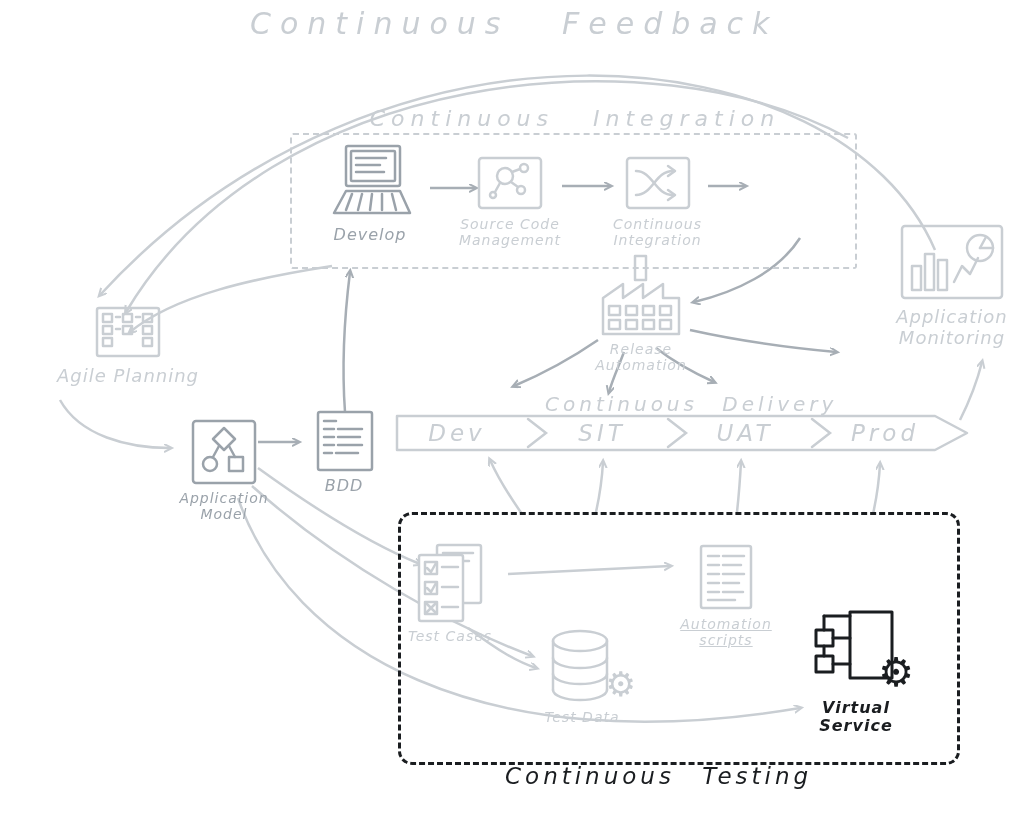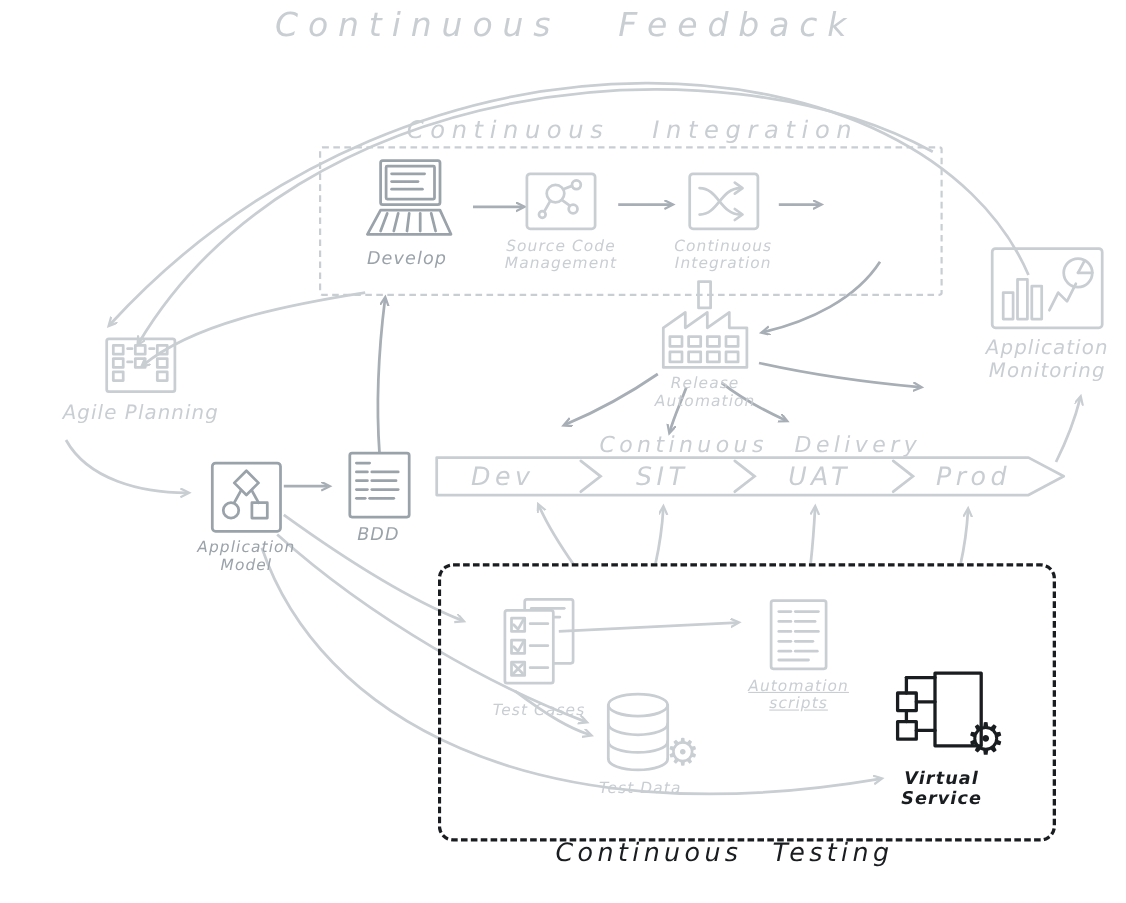--- a/index.html
+++ b/index.html
@@ -232,21 +232,21 @@
     <polygon points="2,6 540,6 572,23 540,40 2,40" fill="none" stroke="#c9ced3" stroke-width="2.5" stroke-linejoin="round"></polygon>
     <polyline points="133,9 151,23 133,37" fill="none" stroke="#c9ced3" stroke-width="2.5" stroke-linecap="round"></polyline>
     <polyline points="273,9 291,23 273,37" fill="none" stroke="#c9ced3" stroke-width="2.5" stroke-linecap="round"></polyline>
     <polyline points="417,9 435,23 417,37" fill="none" stroke="#c9ced3" stroke-width="2.5" stroke-linecap="round"></polyline>
     <text class="pipe-text" x="62" y="31">Dev</text>
     <text class="pipe-text" x="207" y="31">SIT</text>
     <text class="pipe-text" x="350" y="31">UAT</text>
     <text class="pipe-text" x="490" y="31">Prod</text>
   </svg>
 
-  <div class="node faded" style="left:444px;top:543px;width:92px;gap:10px;">
+  <div class="node faded" style="left:404px;top:543px;width:92px;">
     <svg width="70" height="82" viewBox="0 0 70 82" fill="none" stroke="currentColor" stroke-width="2.5" stroke-linecap="round" stroke-linejoin="round">
       <rect x="22" y="2" width="44" height="58" rx="2"></rect>
       <line x1="28" y1="10" x2="58" y2="10"></line>
       <line x1="28" y1="18" x2="54" y2="18"></line>
       <rect x="4" y="12" width="44" height="66" rx="2" fill="#ffffff"></rect>
       <rect x="10" y="19" width="12" height="12"></rect>
       <polyline points="12,25 16,29 21,20"></polyline>
       <rect x="10" y="39" width="12" height="12"></rect>
       <polyline points="12,45 16,49 21,40"></polyline>
       <rect x="10" y="59" width="12" height="12"></rect>

